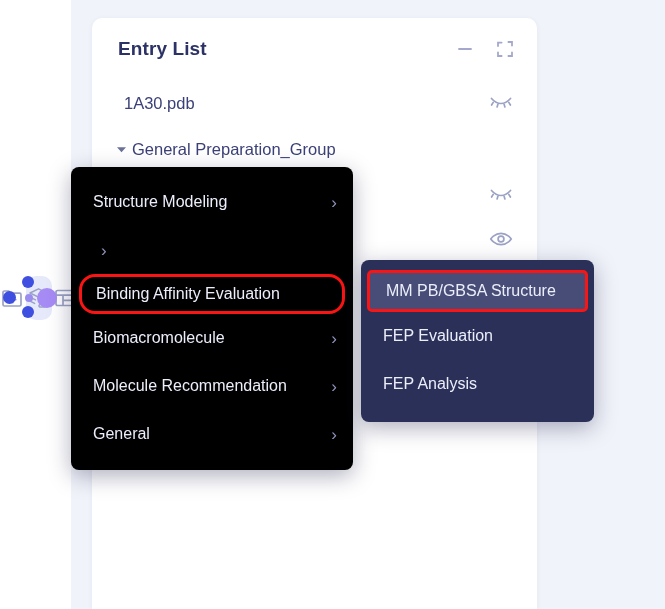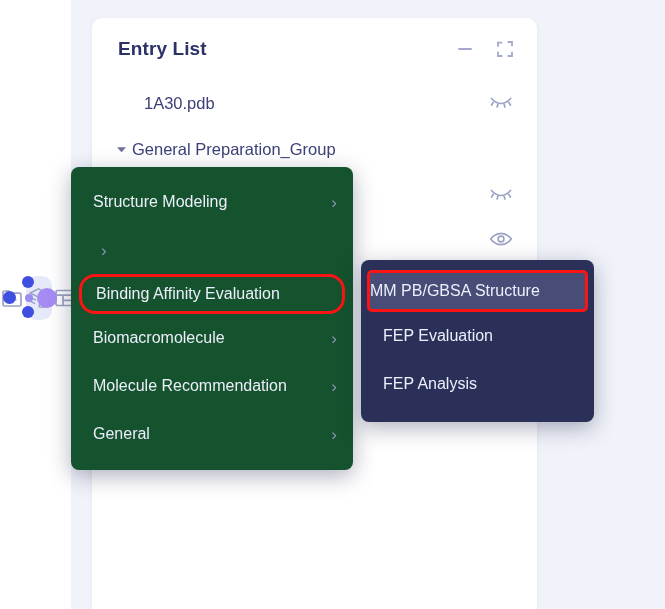--- a/index.html
+++ b/index.html
@@ -111,28 +111,28 @@
     font-size: 16.5px;
     color: #3b4178;
     white-space: nowrap;
   }
   .entry-vis {
     position: absolute;
     right: 24px; top: 50%;
     transform: translateY(-50%);
     cursor: pointer;
   }
-  .indent-1 { padding-left: 52px; }
+  .indent-1 { padding-left: 32px; }
 
   
   #ctx-menu {
     position: absolute;
     left: 0px; top: 167px;
     width: 282px;
-    background: #14532d;
+    background: #000000;
     border-radius: 8px;
     padding: 11px 0 12px 0;
     box-shadow: 0 6px 22px rgba(25,30,70,0.35);
     z-index: 40;
   }
   .ctx-item {
     position: relative;
     height: 48px;
     display: flex;
     align-items: center;
@@ -178,21 +178,21 @@
     align-items: center;
     padding: 0 18px 0 22px;
     color: #eceefb;
     font-size: 16px;
     cursor: pointer;
     white-space: nowrap;
   }
   .sub-item.outlined {
     margin: 0 6px;
     height: 42px;
-    padding-left: 0;
+    padding-left: 16px;
     background: #474d77;
     border: 3px solid #fb1414;
     border-radius: 5px;
   }
 </style>
 </head>
 <body>
 
 <div id="app">
 

